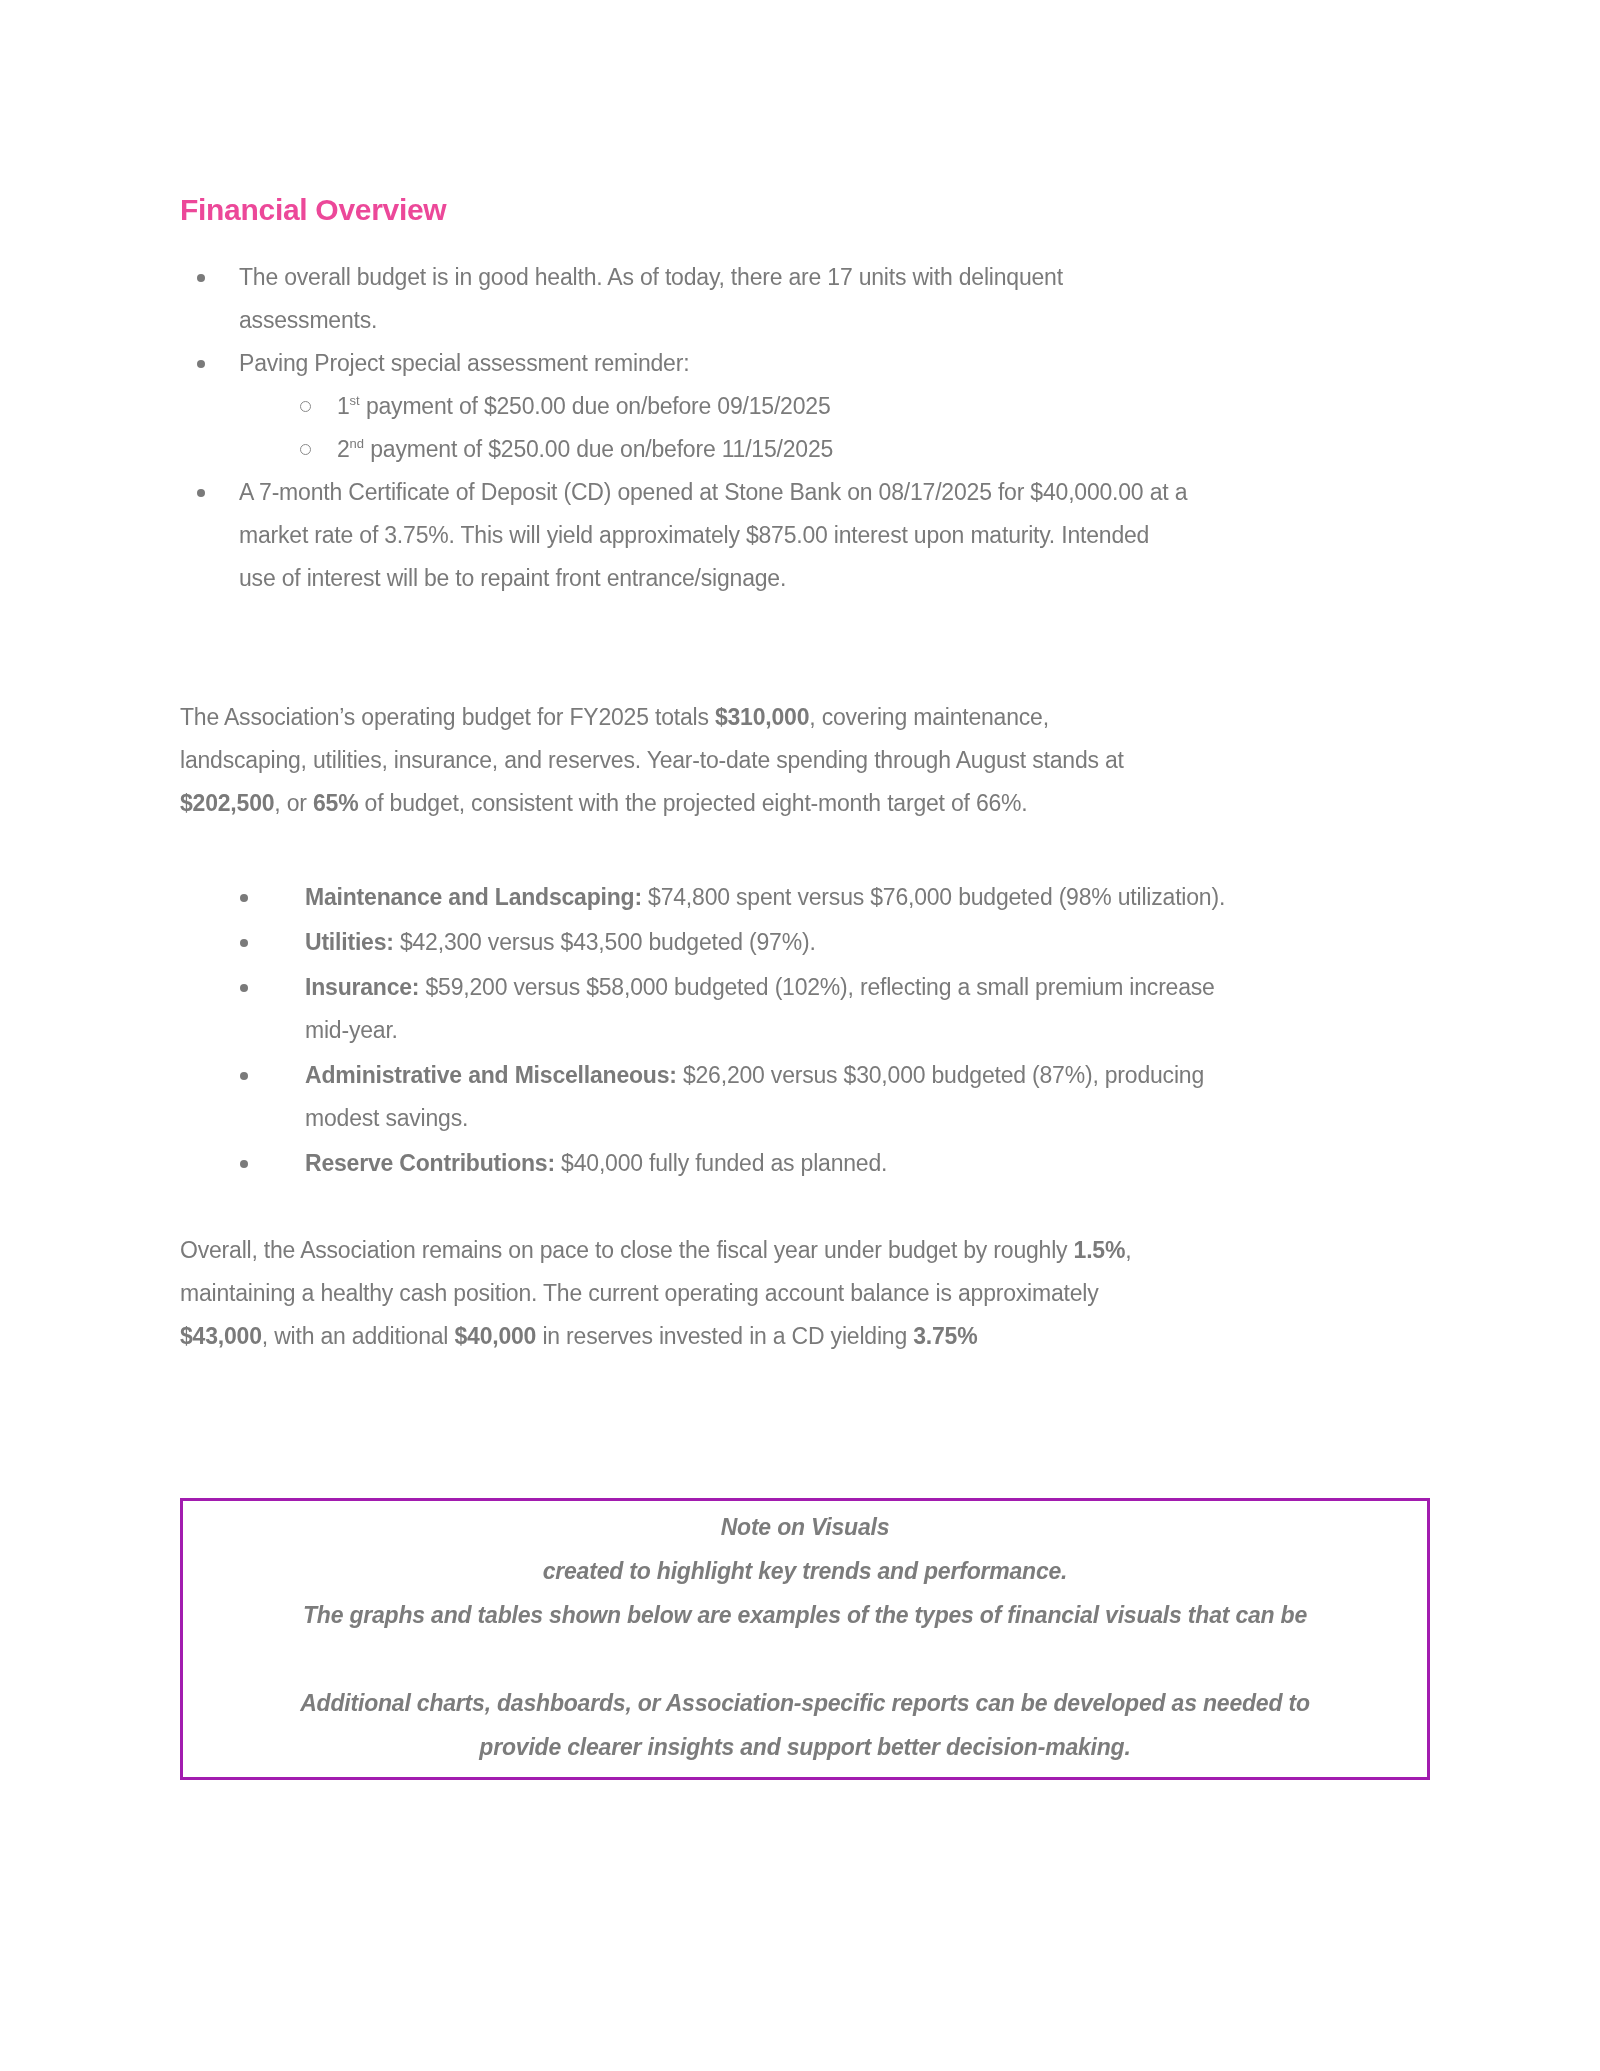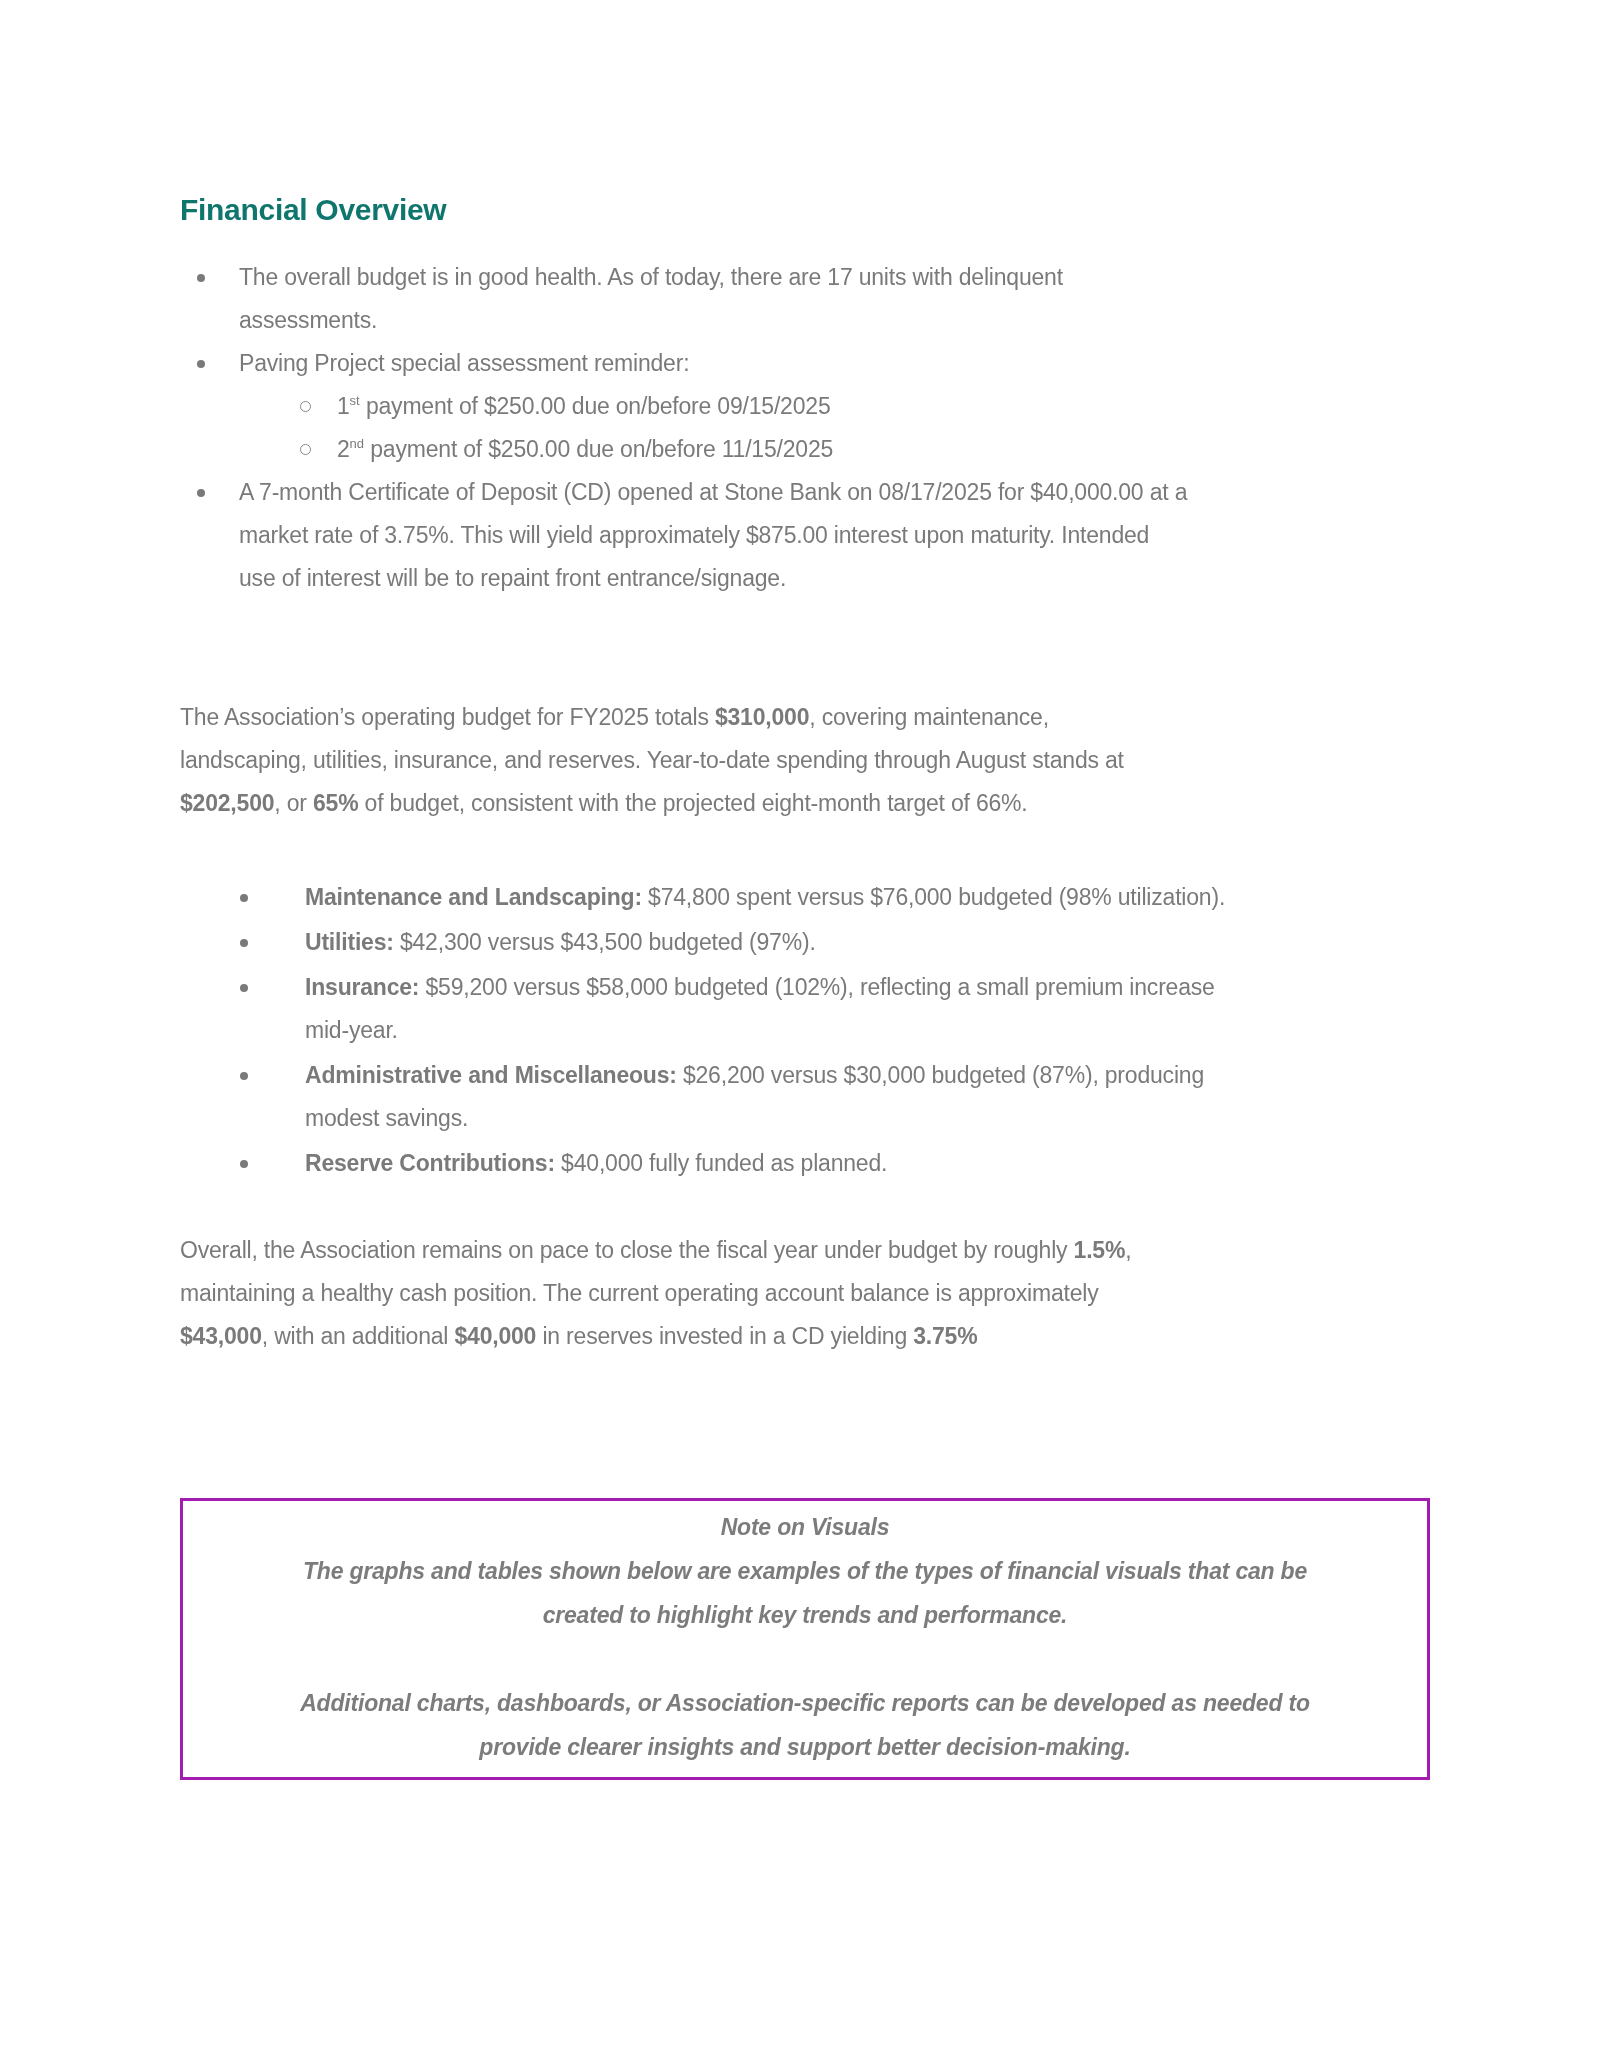--- a/index.html
+++ b/index.html
@@ -11,21 +11,21 @@
     color: #7a7a7a;
     letter-spacing: -0.2px;
     overflow: hidden;
   }
   .page { padding: 192px 170px 0 180px; }
 
   h1.title {
     margin: 0;
     font-size: 30px; line-height: 36px;
     font-weight: 700;
-    color: #0f766e;
+    color: #ec4899;
     letter-spacing: -0.3px;
   }
 
   ul { list-style: none; margin: 17px; padding: 0; }
   li { display: flex; align-items: flex-start; }
   .ln { line-height: 43px; white-space: nowrap; }
 
   .overview-list { margin-top: 28px; }
   .marker { flex: 0 0 42px; display: flex; }
   .dot {
@@ -166,20 +166,20 @@
   </ul>
 
   <div class="closing-para">
     <div class="ln"><span>Overall, the Association remains on pace to close the fiscal year under budget by roughly </span><b>1.5%</b><span>,</span></div>
     <div class="ln"><span>maintaining a healthy cash position. The current operating account balance is approximately</span></div>
     <div class="ln"><b>$43,000</b><span>, with an additional </span><b>$40,000</b><span> in reserves invested in a CD yielding </span><b>3.75%</b></div>
   </div>
 
   <div class="note-box">
     <div class="note-ln">Note on Visuals</div>
+    <div class="note-ln">created to highlight key trends and performance.</div>
     <div class="note-ln">The graphs and tables shown below are examples of the types of financial visuals that can be</div>
-    <div class="note-ln">created to highlight key trends and performance.</div>
     <div class="note-spacer"></div>
     <div class="note-ln">Additional charts, dashboards, or Association-specific reports can be developed as needed to</div>
     <div class="note-ln">provide clearer insights and support better decision-making.</div>
   </div>
 
 </div>
 
 </body></html>

